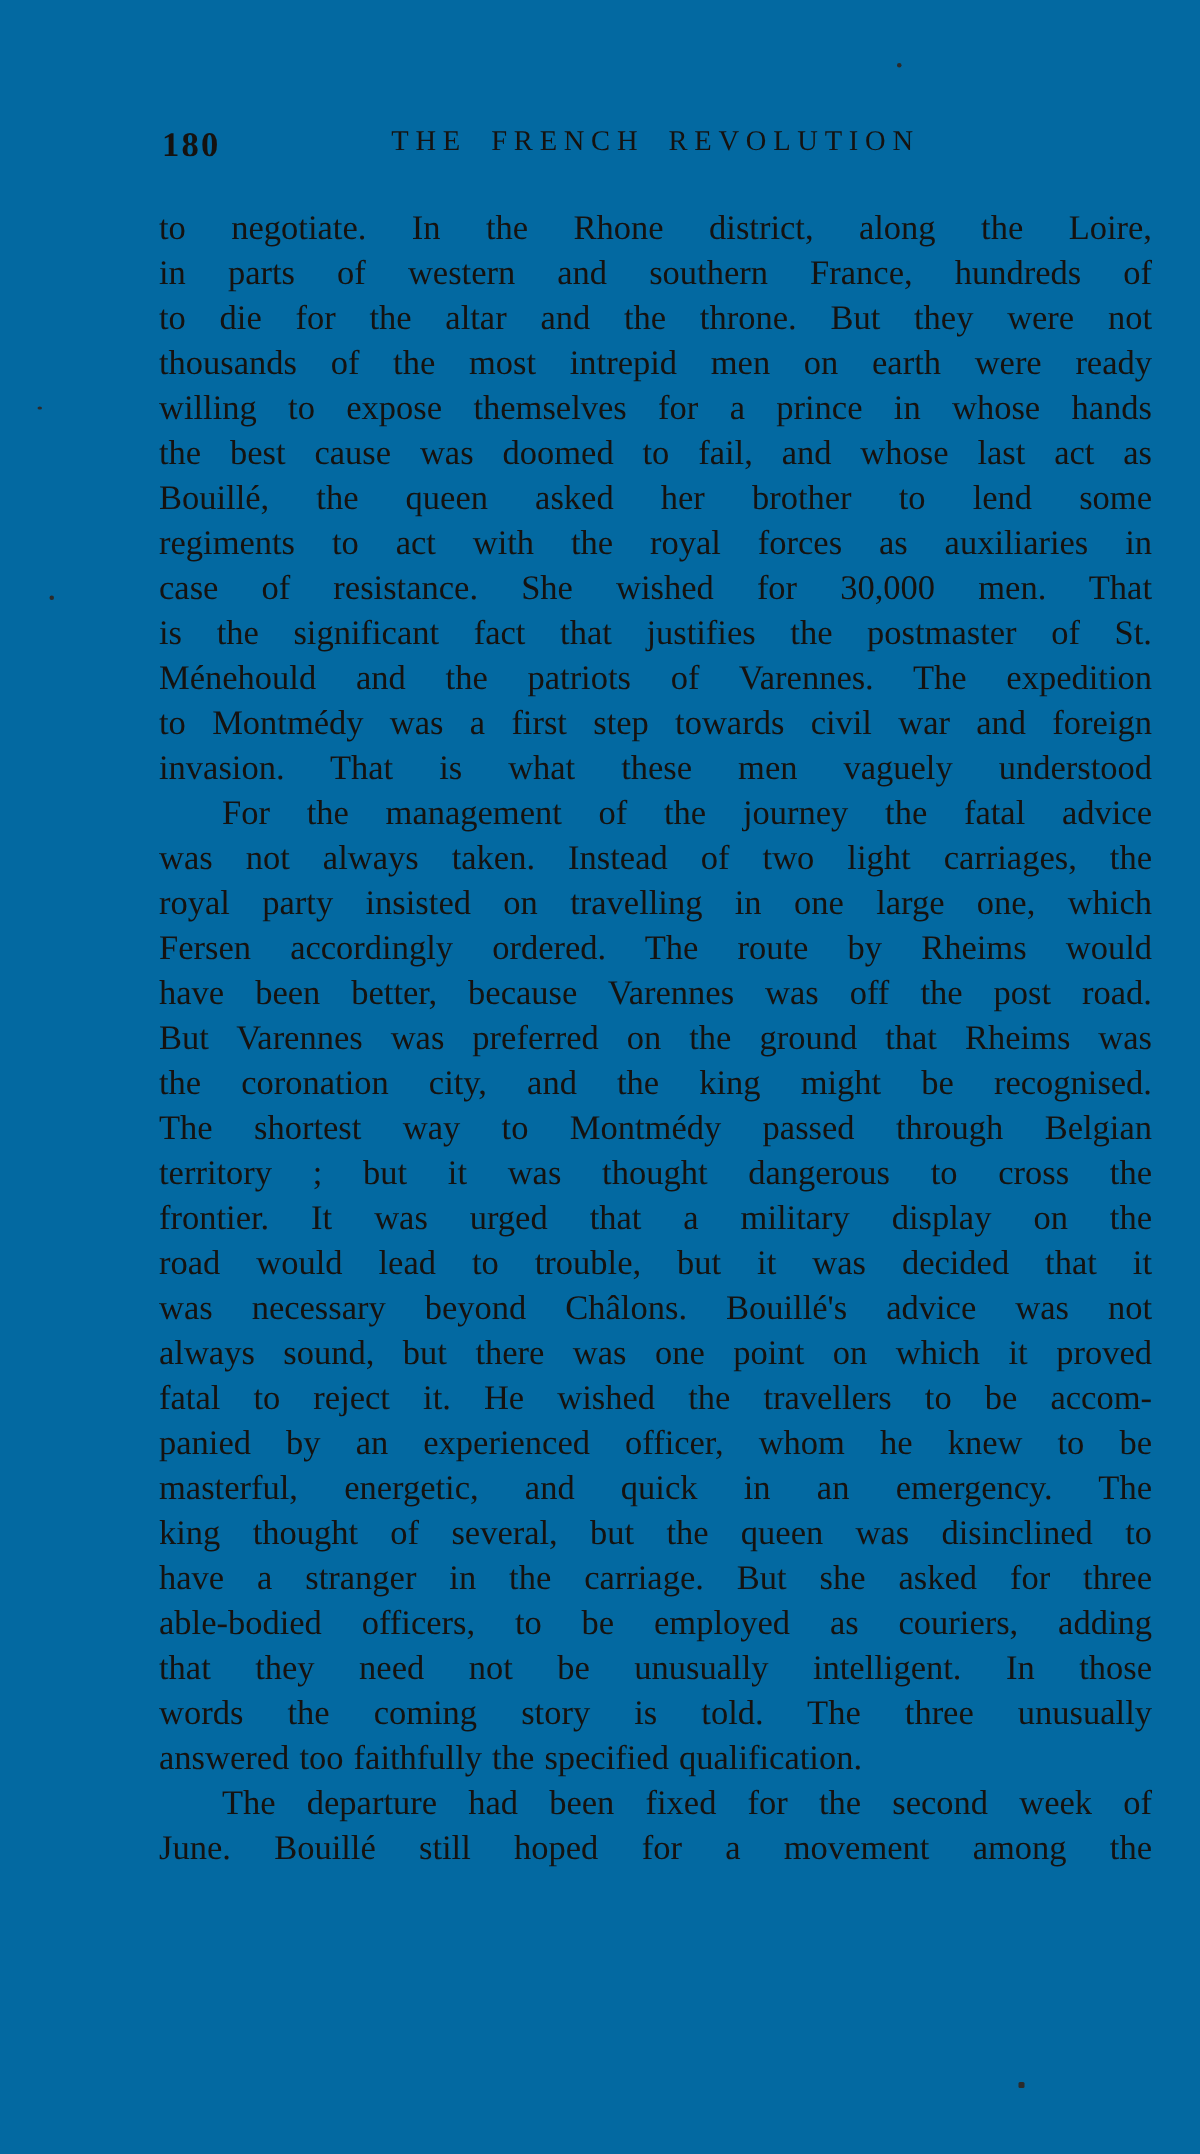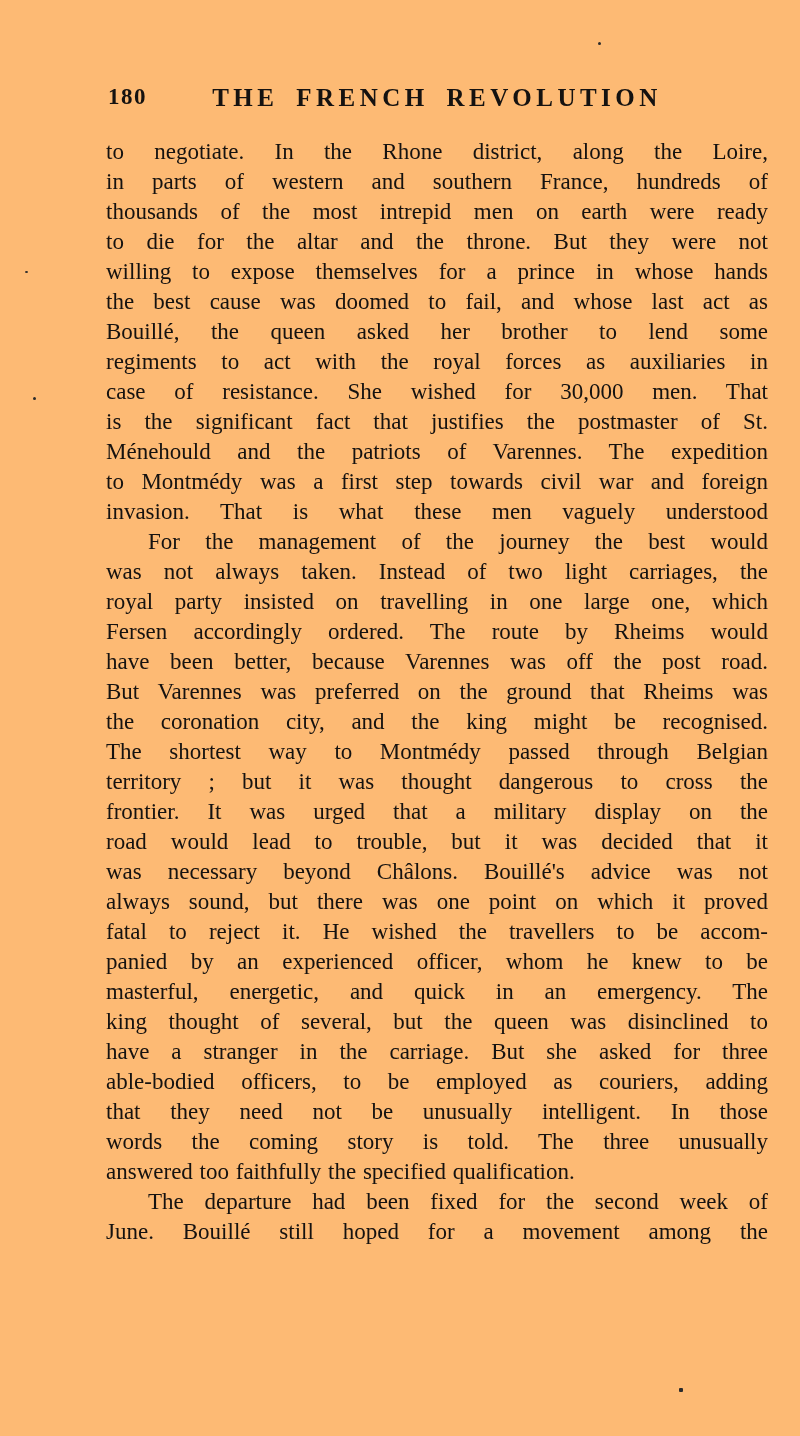--- a/index.html
+++ b/index.html
@@ -4,21 +4,21 @@
 <style>
   html, body {
     margin: 0;
     padding: 0;
     background: #ffffff;
   }
   .page {
     position: relative;
     width: 800px;
     height: 1436px;
-    background: #fdba74;
+    background: #0369a1;
     color: #151210;
     font-family: "Liberation Serif", "DejaVu Serif", serif;
     overflow: hidden;
   }
   
   .page-header {
     position: absolute;
     top: 84px;
     left: 106px;
     width: 662px;
@@ -31,24 +31,24 @@
     font-size: 23px;
     letter-spacing: 1.5px;
     font-weight: 600;
   }
   .running-title {
     position: absolute;
     left: 0;
     right: 0;
     top: 0;
     text-align: center;
-    font-size: 25px;
+    font-size: 19px;
     letter-spacing: 4.5px;
     word-spacing: 7px;
-    font-weight: 700;
+    font-weight: 400;
     white-space: nowrap;
   }
   
   .page-body {
     position: absolute;
     top: 137px;
     left: 106px;
     width: 662px;
   }
   .para { margin: 0; }
@@ -86,34 +86,34 @@
 
   <header class="page-header">
     <span class="page-number">180</span>
     <span class="running-title">THE FRENCH REVOLUTION</span>
   </header>
 
   <main class="page-body">
     <div class="para last-left">
         <div class="line">to negotiate. In the Rhone district, along the Loire,</div>
         <div class="line">in parts of western and southern France, hundreds of</div>
+        <div class="line">to die for the altar and the throne. But they were not</div>
         <div class="line">thousands of the most intrepid men on earth were ready</div>
-        <div class="line">to die for the altar and the throne. But they were not</div>
         <div class="line">willing to expose themselves for a prince in whose hands</div>
         <div class="line">the best cause was doomed to fail, and whose last act as</div>
         <div class="line">Bouillé, the queen asked her brother to lend some</div>
         <div class="line">regiments to act with the royal forces as auxiliaries in</div>
         <div class="line">case of resistance. She wished for 30,000 men. That</div>
         <div class="line">is the significant fact that justifies the postmaster of St.</div>
         <div class="line">Ménehould and the patriots of Varennes. The expedition</div>
         <div class="line">to Montmédy was a first step towards civil war and foreign</div>
         <div class="line">invasion. That is what these men vaguely understood</div>
       </div>
     <div class="para indent-first last-left">
-        <div class="line">For the management of the journey the best would</div>
+        <div class="line">For the management of the journey the fatal advice</div>
         <div class="line">was not always taken. Instead of two light carriages, the</div>
         <div class="line">royal party insisted on travelling in one large one, which</div>
         <div class="line">Fersen accordingly ordered. The route by Rheims would</div>
         <div class="line">have been better, because Varennes was off the post road.</div>
         <div class="line">But Varennes was preferred on the ground that Rheims was</div>
         <div class="line">the coronation city, and the king might be recognised.</div>
         <div class="line">The shortest way to Montmédy passed through Belgian</div>
         <div class="line">territory ; but it was thought dangerous to cross the</div>
         <div class="line">frontier. It was urged that a military display on the</div>
         <div class="line">road would lead to trouble, but it was decided that it</div>

